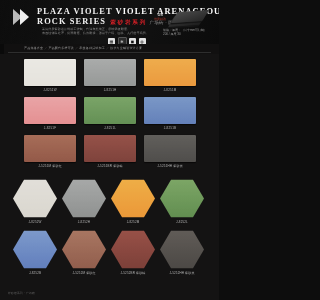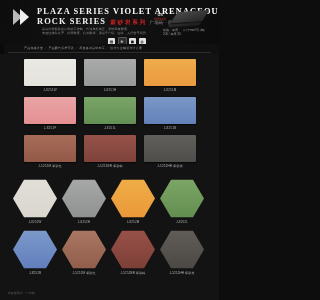--- a/index.html
+++ b/index.html
@@ -142,21 +142,21 @@
   <div class="header">
     <div class="hdr-sheen"></div>
 
     <div class="chevrons">
       <span class="chev c1"></span>
       <span class="chev c2"></span>
     </div>
 
     <div class="title-block">
       <div class="title-l1">
-        <span>PLAZA  SERIES</span>
+        <span>PLAZA  VIOLET</span>
         <span class="violet">VIOLET ARENACEOUS</span>
       </div>
       <div class="title-l2">
         <span class="en">ROCK  SERIES</span>
         <span class="cn-red">紫 砂 岩 系 列</span>
         <span class="cn-grey">广场砖 · 园林砖</span>
       </div>
     </div>
 
     <div class="desc">

